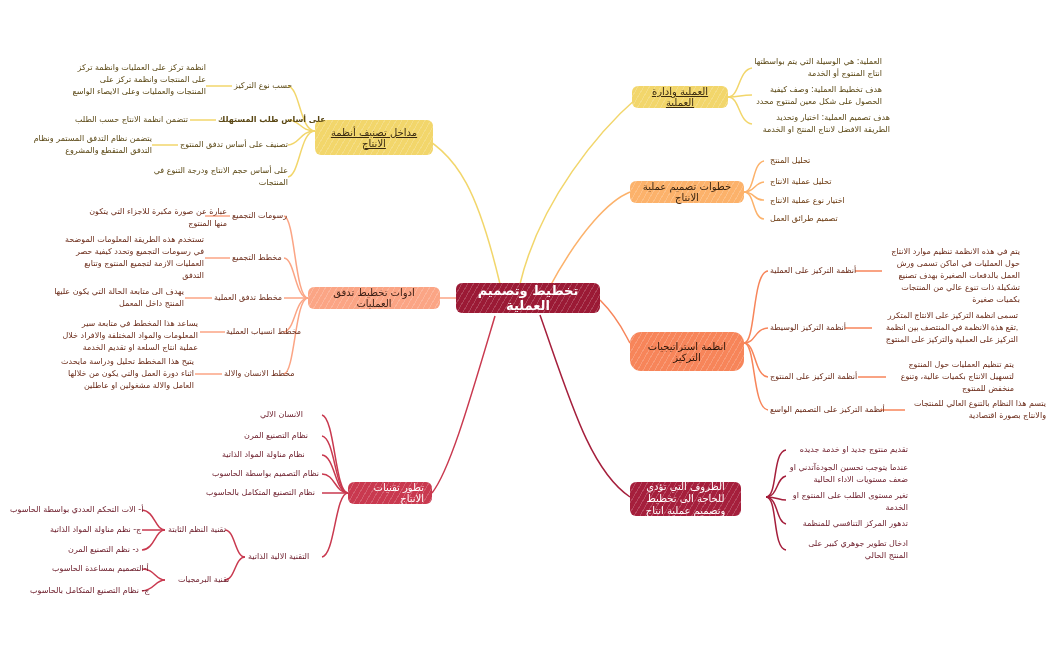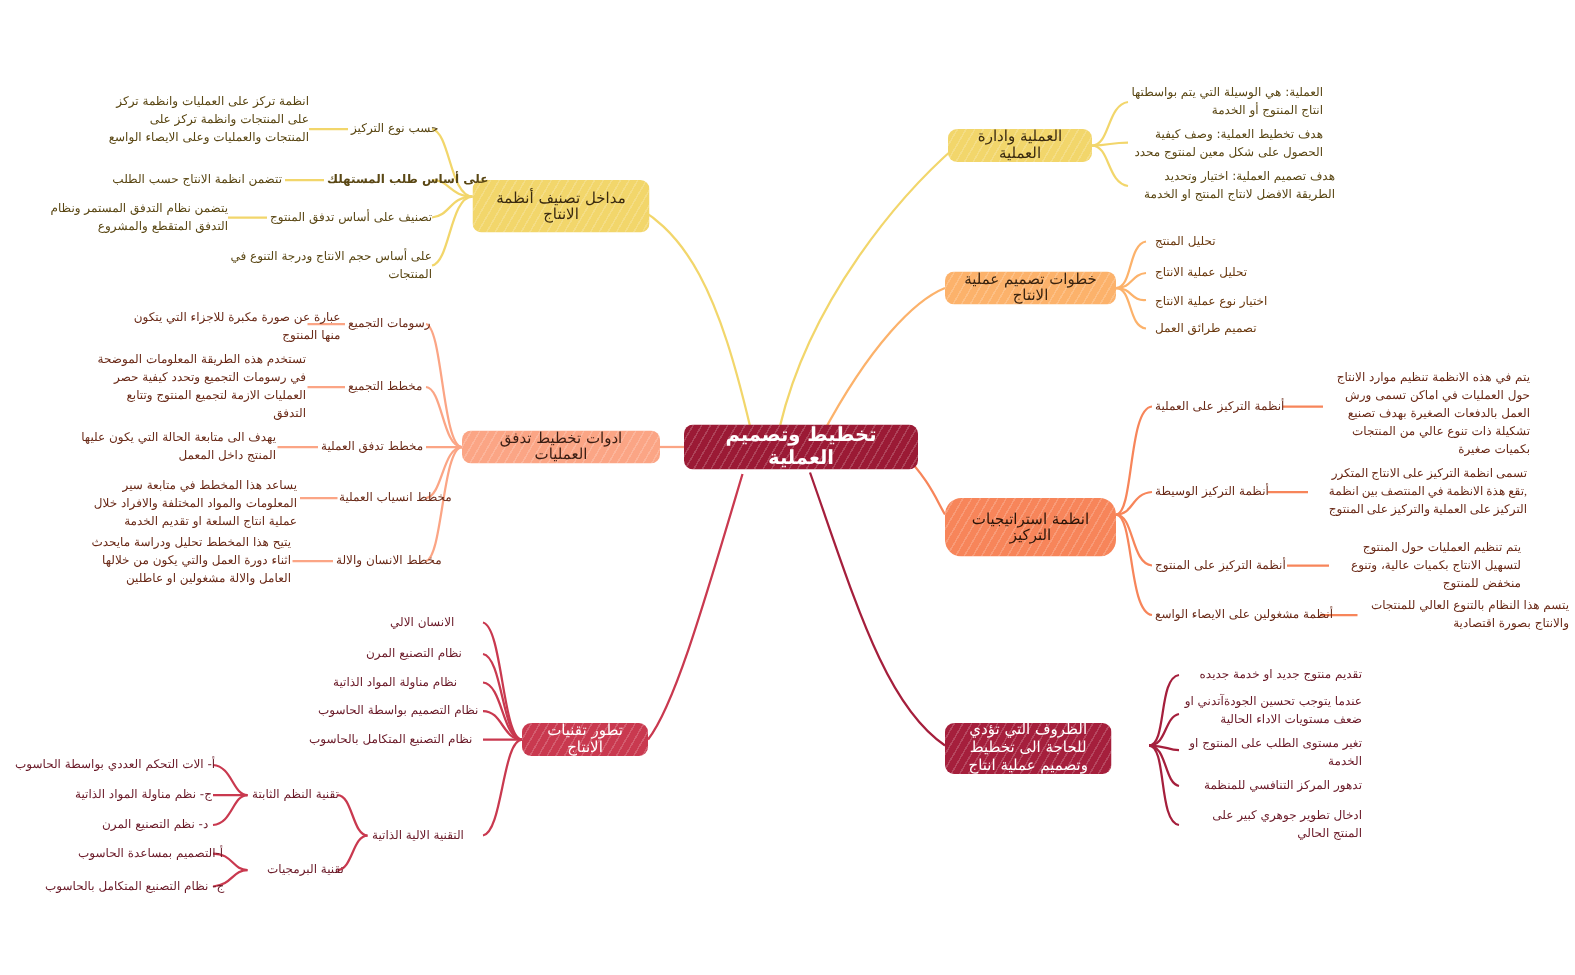--- a/index.html
+++ b/index.html
@@ -2,25 +2,25 @@
 <html><head>
 <meta charset="utf-8">
 <style>
   html,body{margin:0;padding:0;background:#ffffff;}
   body{width:1050px;height:650px;position:relative;overflow:hidden;font-family:"DejaVu Sans",sans-serif;}
   #lines{position:absolute;left:0;top:0;width:1050px;height:650px;}
   .node{position:absolute;direction:rtl;}
   .topic{border-radius:6px;display:flex;align-items:center;justify-content:center;text-align:center;font-size:10px;box-sizing:border-box;padding:2px 8px;
     background-image:repeating-linear-gradient(120deg,rgba(255,255,255,0.18) 0 1px,transparent 1px 5px);}
   .central{font-size:13px;font-weight:bold;color:#fff;background-color:#9b1a35;}
-  .t-yellow{background-color:#f2d66b;color:#3a2a10;}
+  .t-yellow{background-color:#f2d66b;color:#3a2a10;text-decoration:underline;}
   .t-orange{background-color:#fcb26b;color:#3a2410;}
   .t-coral{background-color:#f7855a;color:#2a1408;}
   .t-salmon{background-color:#fba585;color:#3a1e14;}
-  .t-crimson{background-color:#c9394f;color:#fff;}
+  .t-crimson{background-color:#c9394f;color:#fff;text-align:right;}
   .t-maroon{background-color:#a51f3c;color:#fff;}
   .sub{font-size:8px;line-height:12px;white-space:nowrap;}
   .desc{font-size:8px;line-height:12px;text-align:right;}
   .c-y{color:#5a4714;}
   .c-o{color:#6b3a10;}
   .c-r{color:#6a2a18;}
   .c-m{color:#6a1a28;}
 </style>
 </head>
 <body>
@@ -88,41 +88,41 @@
     <path d="M245 557 C 235 557, 235 530, 225 530" stroke="#c9394f"></path>
     <path d="M245 557 C 235 557, 235 580, 225 580" stroke="#c9394f"></path>
     <path d="M165 530 C 155 530, 155 511, 142 510" stroke="#c9394f"></path>
     <path d="M165 530 C 155 530, 155 530, 142 530" stroke="#c9394f"></path>
     <path d="M165 530 C 155 530, 155 549, 142 550" stroke="#c9394f"></path>
     <path d="M165 580 C 155 580, 155 569, 142 569" stroke="#c9394f"></path>
     <path d="M165 580 C 155 580, 155 590, 142 591" stroke="#c9394f"></path>
   </g>
 </svg>
 
-<div class="node topic central" style="left:456px;top:283px;width:156px;height:30px;">تخطيط وتصميم العملية</div>
+<div class="node topic central" style="left:456px;top:283px;width:144px;height:30px;">تخطيط وتصميم العملية</div>
 
 <div class="node topic t-yellow" style="left:632px;top:86px;width:96px;height:22px;">العملية وادارة العملية</div>
 <div class="node desc c-y" style="left:752px;top:56px;width:130px;">العملية: هي الوسيلة التي يتم بواسطتها انتاج المنتوج أو الخدمة</div>
 <div class="node desc c-y" style="left:752px;top:84px;width:130px;">هدف تخطيط العملية: وصف كيفية الحصول على شكل معين لمنتوج محدد</div>
 <div class="node desc c-y" style="left:752px;top:112px;width:138px;">هدف تصميم العملية: اختيار وتحديد الطريقة الافضل لانتاج المنتج او الخدمة</div>
 
 <div class="node topic t-orange" style="left:630px;top:181px;width:114px;height:22px;">خطوات تصميم عملية الانتاج</div>
 <div class="node sub c-o" style="left:770px;top:155px;">تحليل المنتج</div>
 <div class="node sub c-o" style="left:770px;top:176px;">تحليل عملية الانتاج</div>
 <div class="node sub c-o" style="left:770px;top:195px;">اختيار نوع عملية الانتاج</div>
 <div class="node sub c-o" style="left:770px;top:213px;">تصميم طرائق العمل</div>
 
 <div class="node topic t-coral" style="left:630px;top:332px;width:114px;height:39px;border-radius:11px;">انظمة استراتيجيات التركيز</div>
 <div class="node sub c-r" style="left:770px;top:265px;">أنظمة التركيز على العملية</div>
 <div class="node desc c-r" style="left:884px;top:246px;width:136px;">يتم في هذه الانظمة تنظيم موارد الانتاج حول العمليات في اماكن تسمى ورش العمل بالدفعات الصغيرة بهدف تصنيع تشكيلة ذات تنوع عالي من المنتجات بكميات صغيرة</div>
 <div class="node sub c-r" style="left:770px;top:322px;">أنظمة التركيز الوسيطة</div>
 <div class="node desc c-r" style="left:874px;top:310px;width:144px;font-family:Liberation Serif, serif;">تسمى انظمة التركيز على الانتاج المتكرر ,تقع هذة الانظمة في المنتصف بين انظمة التركيز على العملية والتركيز على المنتوج</div>
 <div class="node sub c-r" style="left:770px;top:371px;">أنظمة التركيز على المنتوج</div>
 <div class="node desc c-r" style="left:888px;top:359px;width:126px;">يتم تنظيم العمليات حول المنتوج لتسهيل الانتاج بكميات عالية، وتنوع منخفض للمنتوج</div>
-<div class="node sub c-r" style="left:770px;top:404px;">أنظمة مشغولين على الايصاء الواسع</div>
+<div class="node sub c-r" style="left:770px;top:404px;">أنظمة التركيز على التصميم الواسع</div>
 <div class="node desc c-r" style="left:906px;top:398px;width:140px;">يتسم هذا النظام بالتنوع العالي للمنتجات والانتاج بصورة اقتصادية</div>
 
 <div class="node topic t-maroon" style="left:630px;top:482px;width:111px;height:34px;line-height:12px;">الظروف التي تؤدي للحاجة الى تخطيط وتصميم عملية انتاج</div>
 <div class="node desc c-m" style="left:788px;top:444px;width:120px;">تقديم منتوج جديد او خدمة جديده</div>
 <div class="node desc c-m" style="left:788px;top:462px;width:120px;">عندما يتوجب تحسين الجودةآتدني او ضعف مستويات الاداء الحالية</div>
 <div class="node desc c-m" style="left:788px;top:490px;width:120px;">تغير مستوى الطلب على المنتوج او الخدمة</div>
 <div class="node desc c-m" style="left:788px;top:518px;width:120px;">تدهور المركز التنافسي للمنظمة</div>
 <div class="node desc c-m" style="left:788px;top:538px;width:120px;">ادخال تطوير جوهري كبير على المنتج الحالي</div>
 
 <div class="node topic t-yellow" style="left:315px;top:120px;width:118px;height:35px;">مداخل تصنيف أنظمة الانتاج</div>

